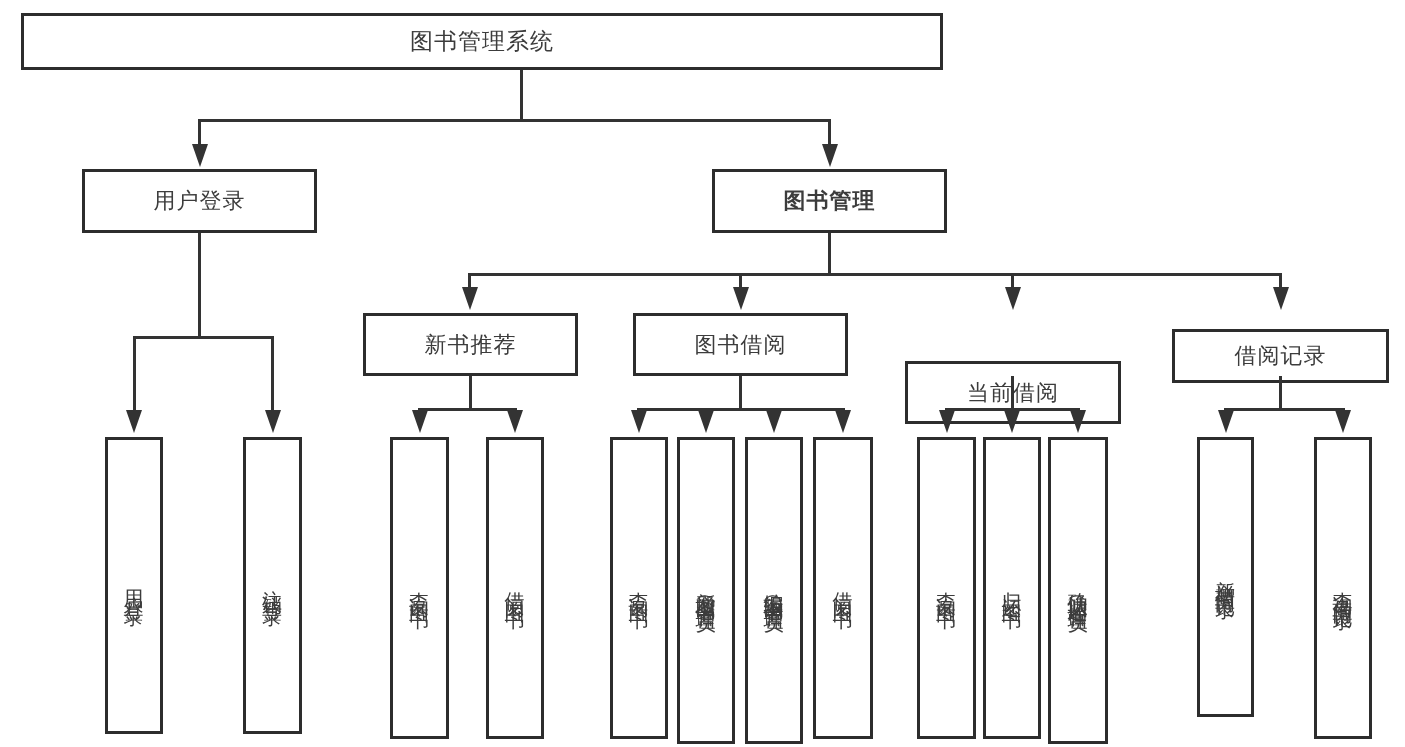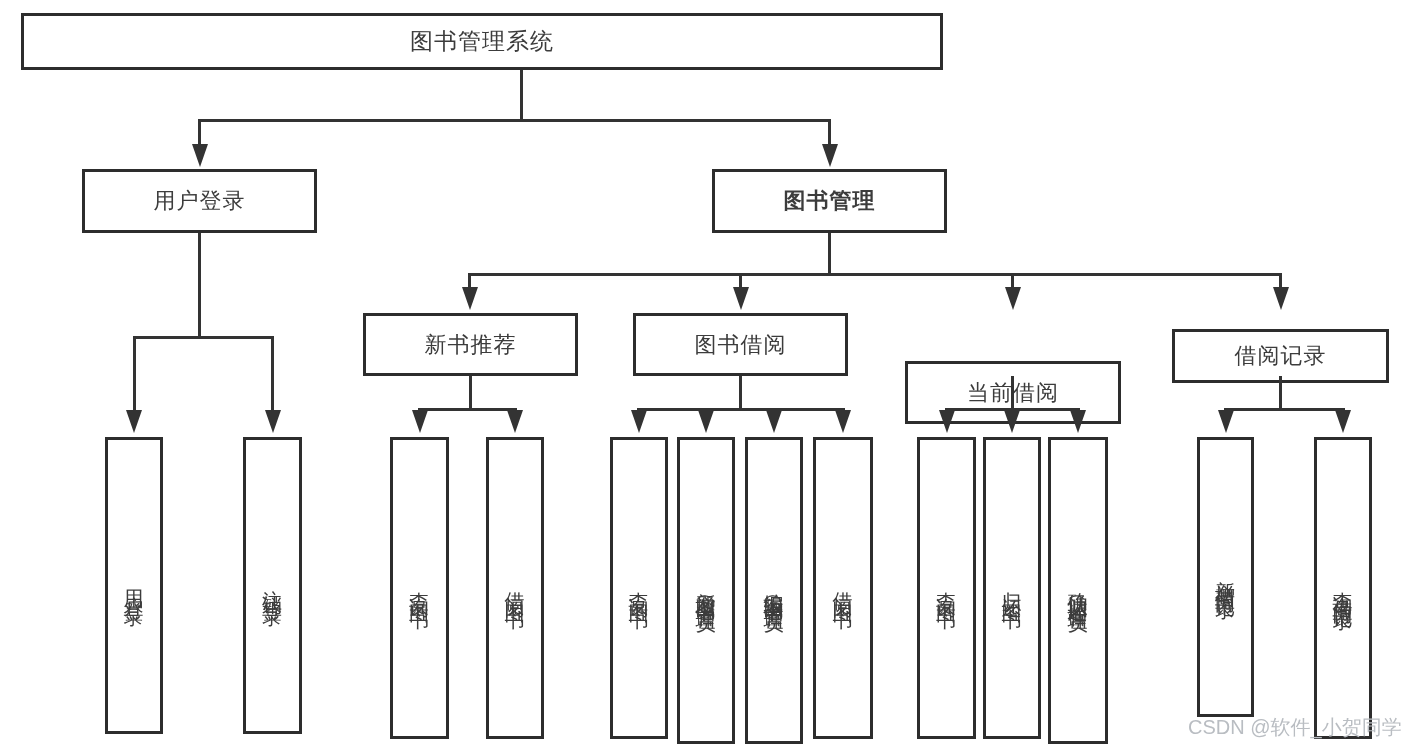--- a/index.html
+++ b/index.html
@@ -166,15 +166,14 @@
     <span class="vlabel" style="letter-spacing:3px;">确认归还（管理员）</span>
   </div>
 
   <div class="box" style="left:1197px; top:437px; width:57px; height:280px;">
     <span class="vlabel" style="letter-spacing:4px;">新增借阅记录</span>
   </div>
   <div class="box" style="left:1314px; top:437px; width:58px; height:302px;">
     <span class="vlabel" style="letter-spacing:4px;">查询借阅记录</span>
   </div>
 
-  <div class="watermark">CSDN @软件_小贺同学</div>
 
 </div>
 
 </body></html>

